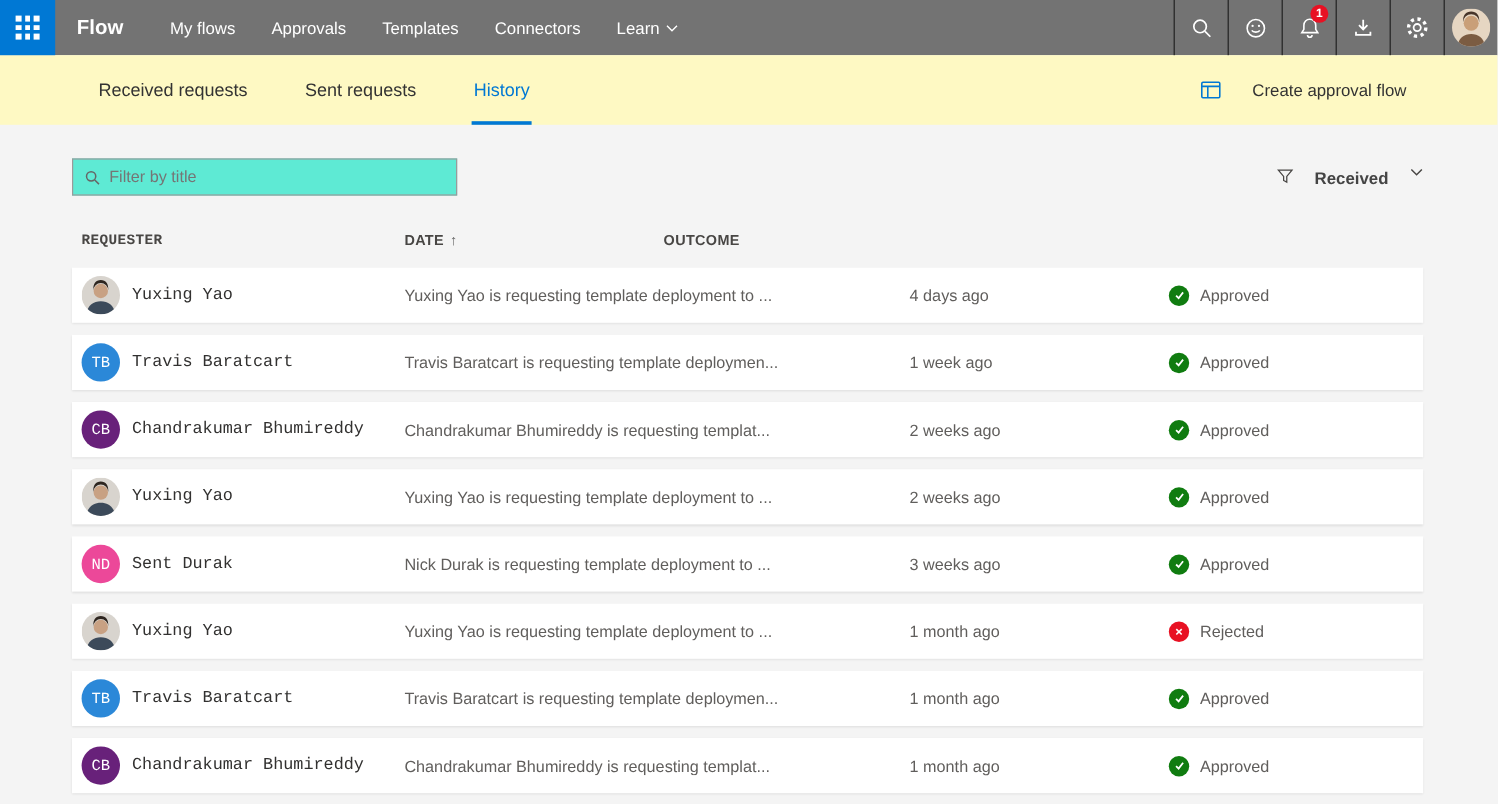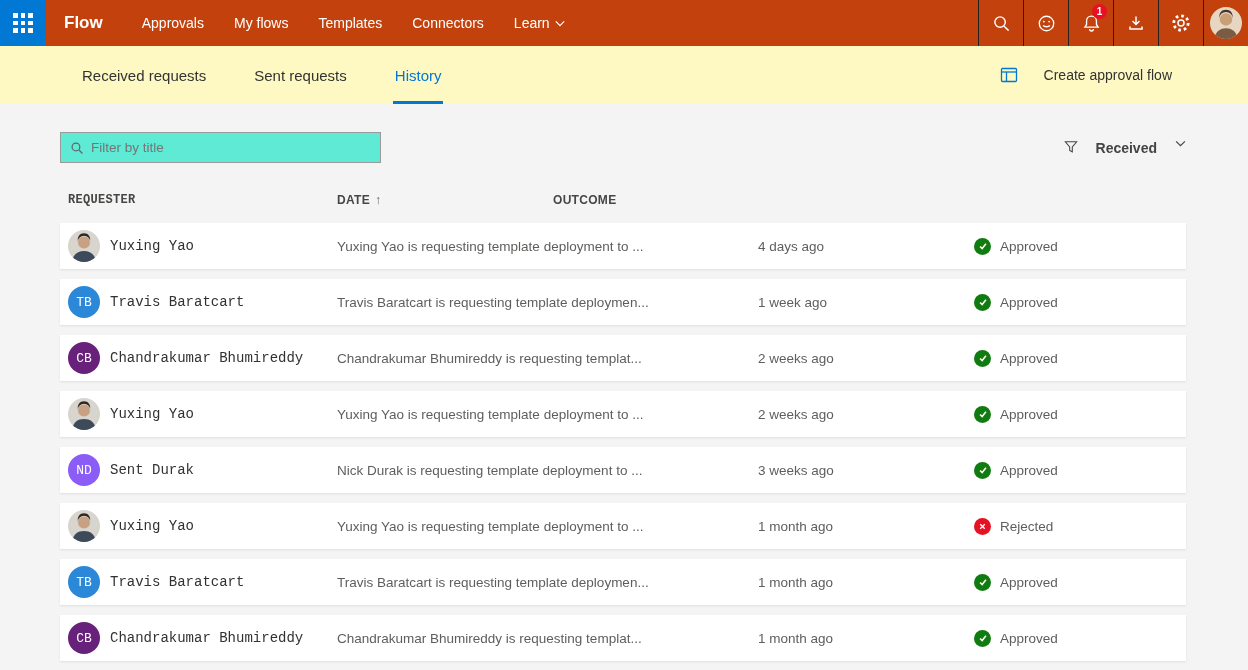--- a/index.html
+++ b/index.html
@@ -1,20 +1,20 @@
 <!DOCTYPE html>
 <html><head>
 <meta charset="utf-8">
 <style>
   * { margin:0; padding:0; box-sizing:border-box; }
   html,body { width:1248px; height:670px; overflow:hidden; }
   body { font-family:"Liberation Sans", sans-serif; background:#f4f4f4; }
 
   
-  .topbar { height:46px; background:#c2410c; display:flex; align-items:stretch; color:#fff; }
+  .topbar { height:46px; background:#737373; display:flex; align-items:stretch; color:#fff; }
   .waffle { width:46px; background:#0078d4; display:flex; align-items:center; justify-content:center; cursor:pointer; }
   .waffle-grid { display:grid; grid-template-columns:repeat(3,4.5px); grid-template-rows:repeat(3,4.5px); gap:3px; }
   .waffle-grid i { background:#fff; display:block; }
   .app-title { font-size:17px; font-weight:bold; display:flex; align-items:center; padding:0 24px 0 18px; }
   .nav { display:flex; }
   .nav-item { display:flex; align-items:center; gap:5px; padding:0 15px; font-size:14px; cursor:pointer; white-space:nowrap; }
   .topbar-right { margin-left:auto; display:flex; }
   .icon-btn { width:45px; display:flex; align-items:center; justify-content:center; position:relative; cursor:pointer; border-left:1px solid #222; }
   .badge { position:absolute; top:4px; right:6px; background:#e81123; color:#fff; font-size:10px; line-height:15px; min-width:15px; height:15px; border-radius:8px; text-align:center; padding:0 3px; font-weight:bold; }
   .avatar-top { width:32px; height:32px; border-radius:50%; overflow:hidden; display:block; }
@@ -64,24 +64,24 @@
         <i></i>
         <i></i>
         <i></i>
         <i></i>
         <i></i>
       </span>
   </div>
   <div class="app-title">Flow</div>
   <div class="nav">
     <div class="nav-item">
+        <span>My flows</span>
+      </div>
+    <div class="nav-item">
         <span>Approvals</span>
-      </div>
-    <div class="nav-item">
-        <span>My flows</span>
       </div>
     <div class="nav-item">
         <span>Templates</span>
       </div>
     <div class="nav-item">
         <span>Connectors</span>
       </div>
     <div class="nav-item">
       <span>Learn</span>
       <svg width="10" height="7" viewBox="0 0 12 8">
@@ -265,21 +265,21 @@
             <svg width="10" height="10" viewBox="0 0 12 12">
               <path d="M2.5 6.5 L5 9 L9.5 3.2" fill="none" stroke="#fff" stroke-width="1.8"></path>
             </svg>
           </span>
         <span>Approved</span>
       </div>
     </div>
 
     <div class="row">
       <div class="col-requester">
-        <span class="avatar" style="background: #8b5cf6;">ND</span>
+        <span class="avatar" style="background: #ec4899;">ND</span>
         <span>Sent Durak</span>
       </div>
       <div class="col-title">Nick Durak is requesting template deployment to ...</div>
       <div class="col-date">3 weeks ago</div>
       <div class="col-outcome">
         <span class="outcome-icon approved">
             <svg width="10" height="10" viewBox="0 0 12 12">
               <path d="M2.5 6.5 L5 9 L9.5 3.2" fill="none" stroke="#fff" stroke-width="1.8"></path>
             </svg>
           </span>

